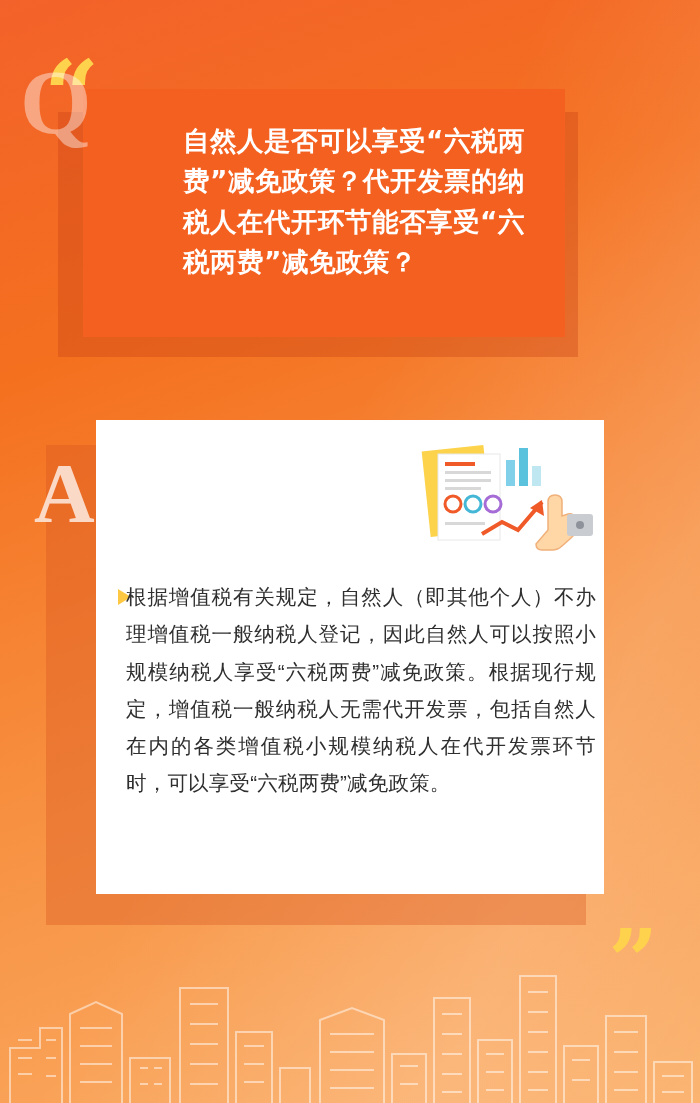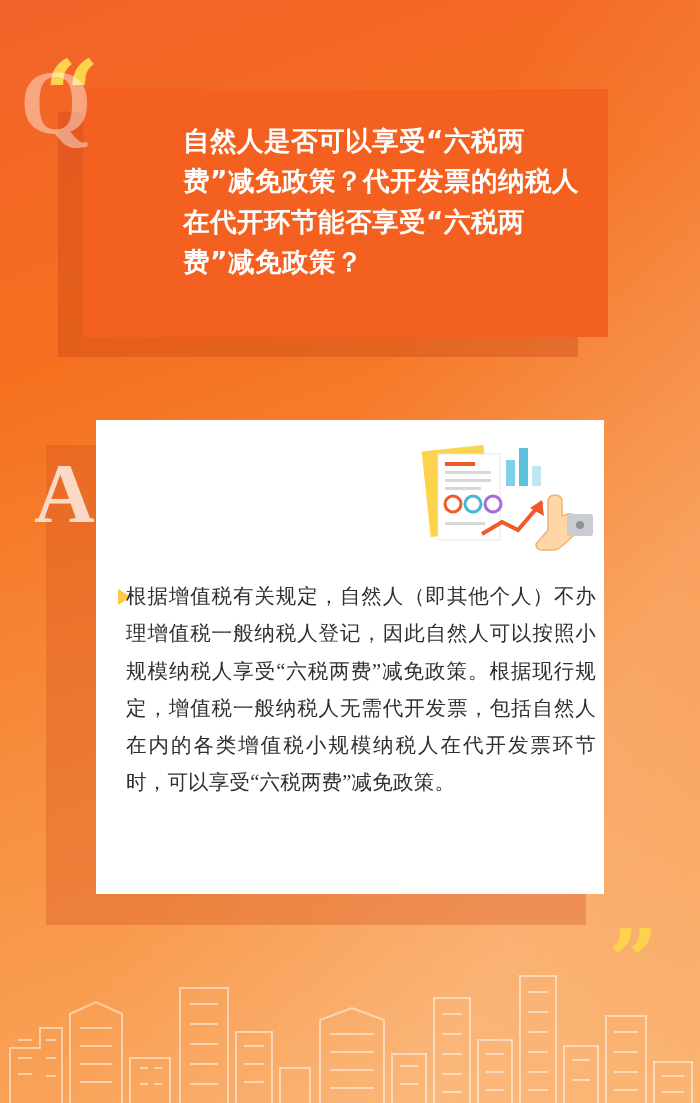--- a/index.html
+++ b/index.html
@@ -57,21 +57,21 @@
     left: 58px;
     top: 112px;
     width: 520px;
     height: 245px;
     background: rgba(198, 62, 20, 0.35);
   }
   .q-card {
     position: absolute;
     left: 83px;
     top: 89px;
-    width: 525px;
+    width: 482px;
     height: 248px;
     background: #f4601f;
     box-sizing: border-box;
     padding: 32px 28px 20px 100px;
   }
   .q-letter {
     position: absolute;
     left: 20px;
     top: 102px;
     font-size: 92px;
@@ -121,21 +121,21 @@
   }
   .a-body {
     position: absolute;
     left: 126px;
     top: 578px;
     width: 470px;
     font-size: 20.5px;
     line-height: 1.82;
     color: #2f2f2f;
     letter-spacing: 0.2px;
-    font-family: Liberation Serif, serif;
+    font-family: Liberation Sans, sans-serif;
     text-align: justify;
   }
   .bullet-tri {
     position: absolute;
     left: 118px;
     top: 589px;
     width: 0;
     height: 0;
     border-left: 13px solid #ffc843;
     border-top: 8px solid transparent;

